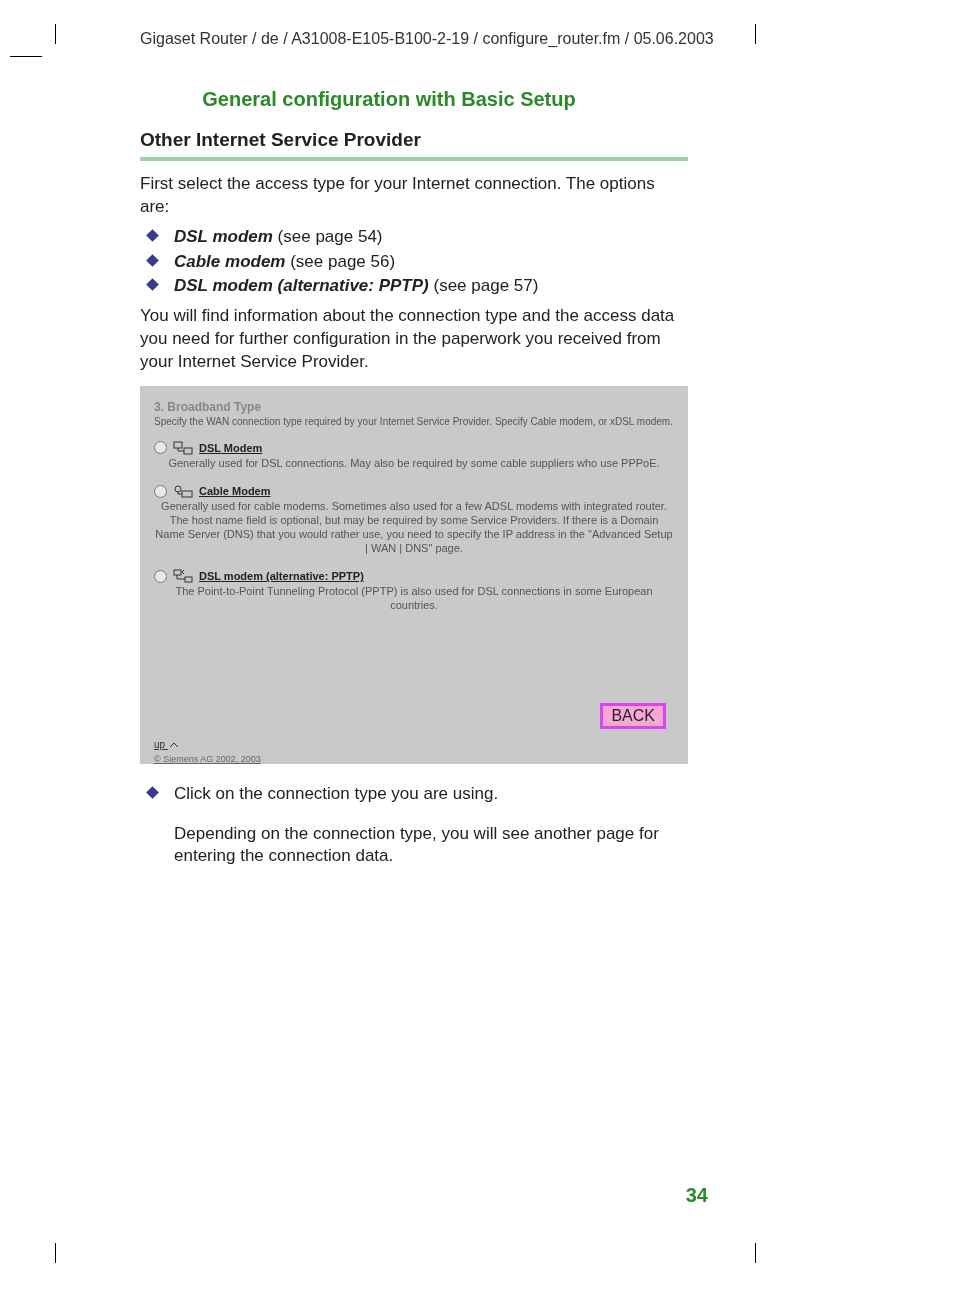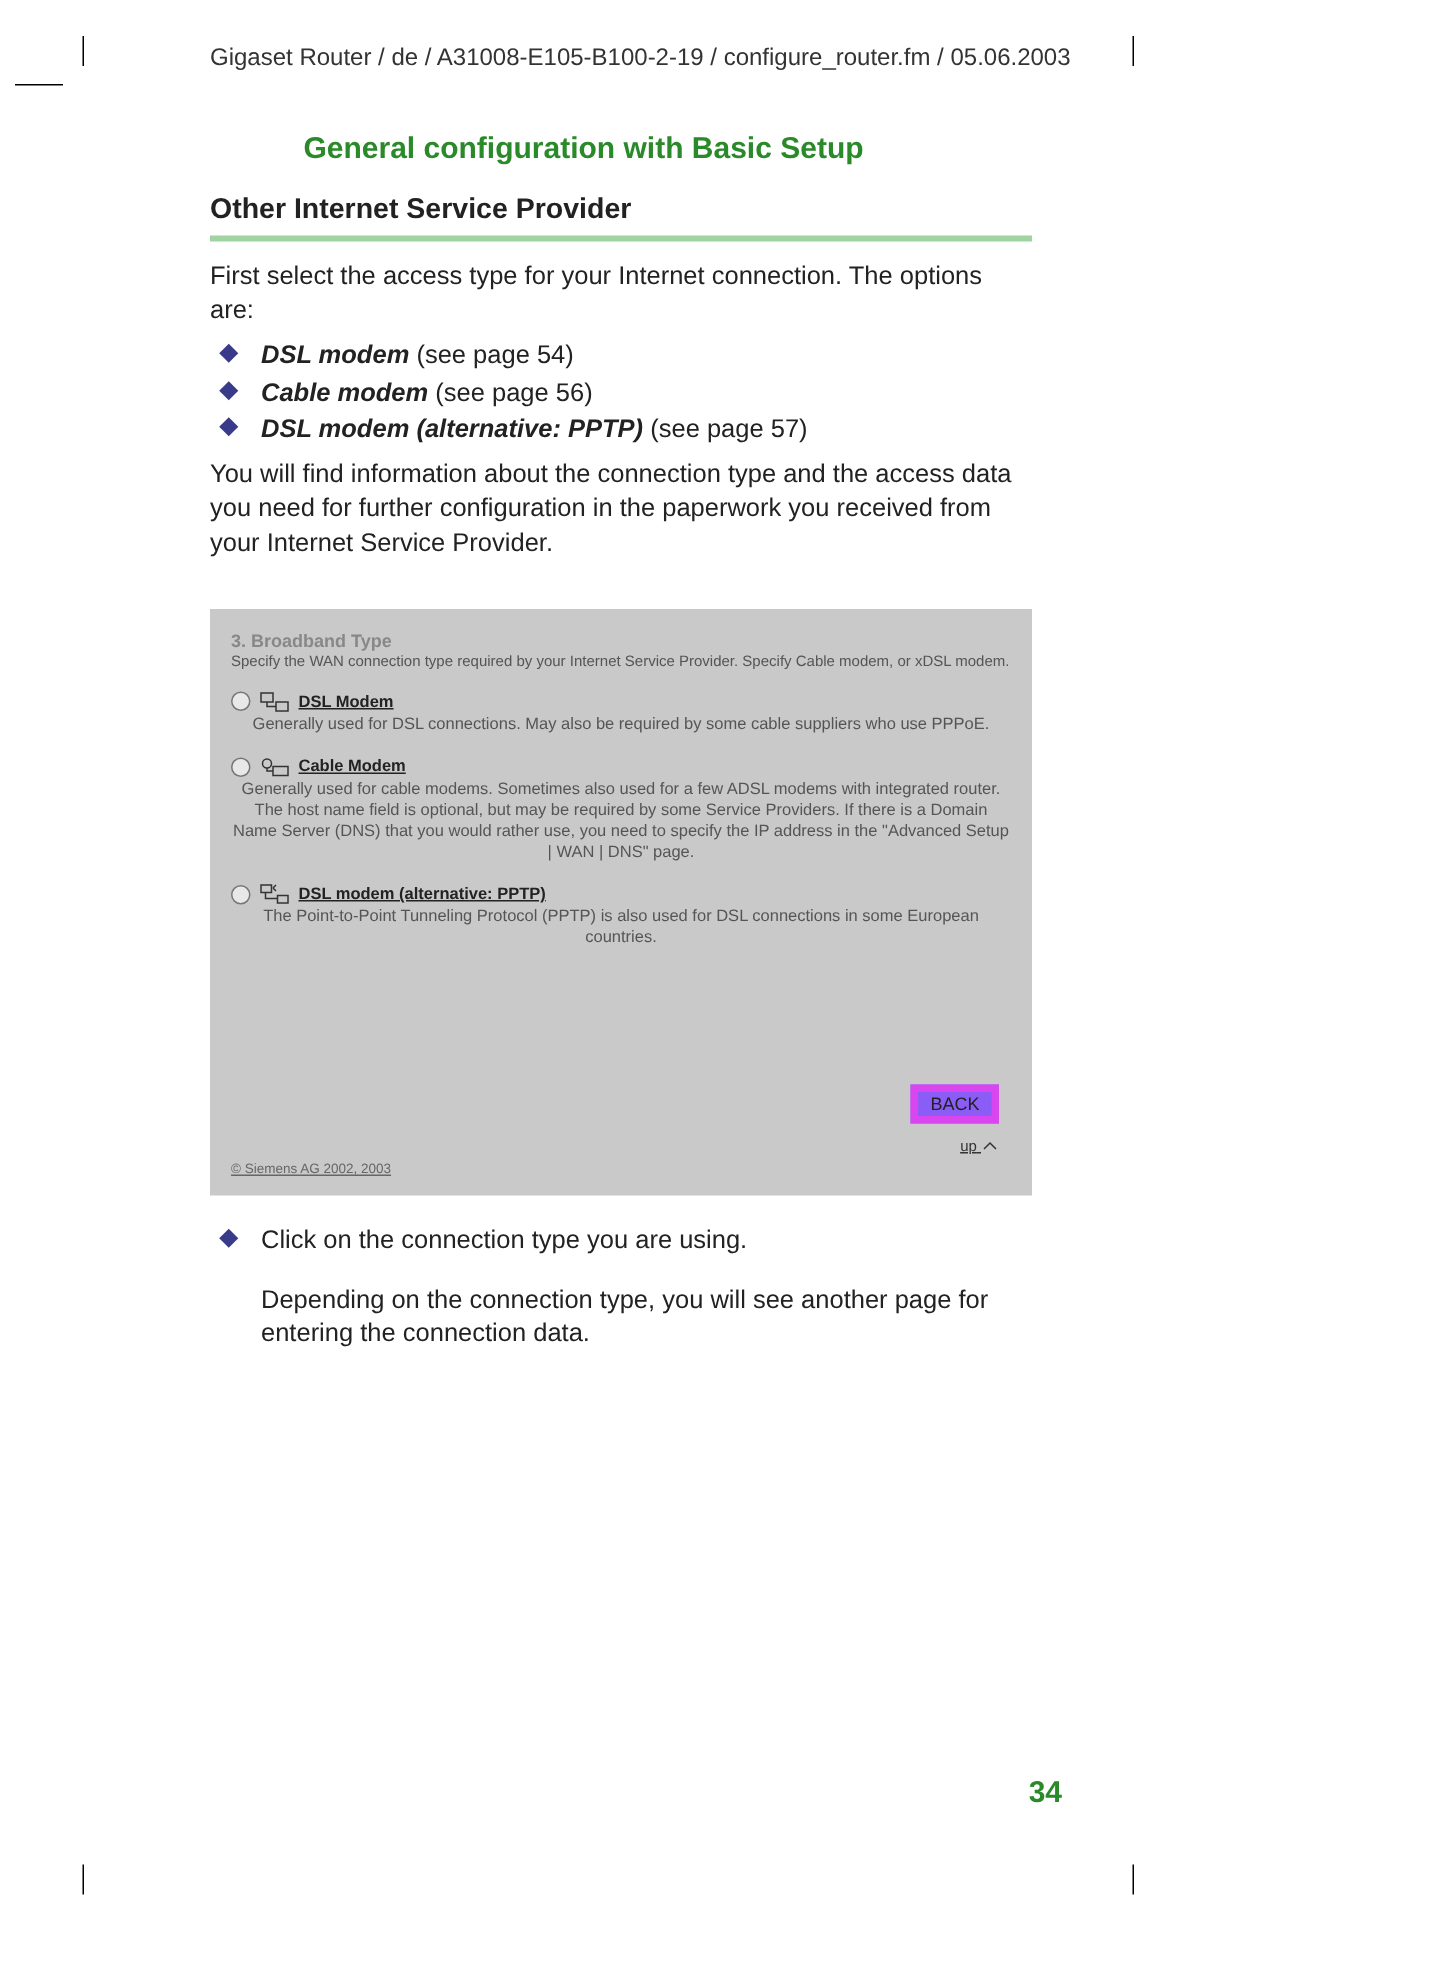--- a/index.html
+++ b/index.html
@@ -81,22 +81,22 @@
     width: 9px;
     height: 9px;
     background: #3a3a8a;
     transform: rotate(45deg);
   }
   .bi { font-style: italic; font-weight: bold; }
 
   
   .router-panel {
     background: #c9c9c9;
-    margin-top: 32px;
-    padding: 14px 14px 13px 14px;
+    margin-top: 12px;
+    padding: 14px 14px 0 14px;
     position: relative;
     font-family: Tahoma, Verdana, Arial, sans-serif;
     font-size: 11px;
     color: #444;
   }
   .panel-title {
     font-weight: bold;
     color: #888;
     font-size: 12px;
     margin-bottom: 2px;
@@ -141,29 +141,28 @@
     line-height: 1.25;
     text-align: center;
   }
   .panel-footer {
     margin-top: 90px;
     text-align: right;
     padding-right: 8px;
   }
   .back-btn {
     display: inline-block;
-    background: #8b5cf6;
-    border: 5px solid #d946ef;
+    background: #f9a8d4;
+    border: 3px solid #d946ef;
     padding: 1px 8px;
-    font-size: 12px;
+    font-size: 16px;
     color: #222;
   }
   .up-link {
     margin-top: 10px;
-    text-align: right;
     font-size: 10px;
     text-decoration: underline;
     color: #333;
     padding-right: 8px;
   }
   .copyright {
     font-size: 9px;
     color: #666;
     margin-top: 4px;
     text-decoration: underline;

